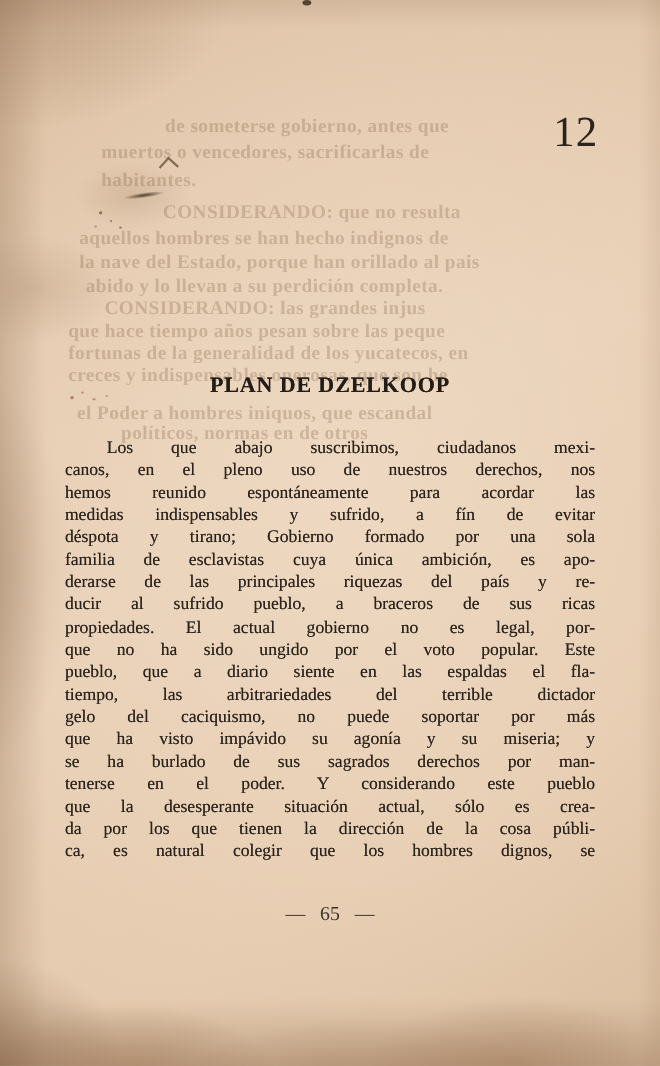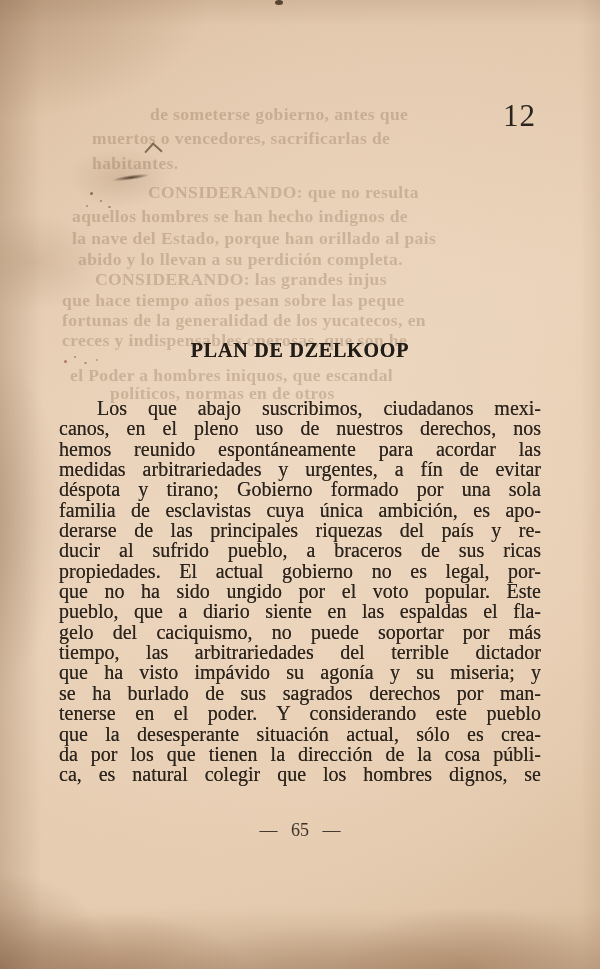--- a/index.html
+++ b/index.html
@@ -32,35 +32,35 @@
   
   .ghost-line{
     position:absolute;
     white-space:nowrap;
     font-size:17.5px;font-weight:700;letter-spacing:.4px;
     color:rgba(128,98,72,.30);
     filter:blur(.6px);
   }
   .pagenum{
     position:absolute;left:503px;top:98px;
-    font-size:31px;letter-spacing:1px;color:#2a241e;
+    font-size:39px;letter-spacing:1px;color:#2a241e;
   }
   .title{
     position:absolute;left:0;right:0;top:339px;margin:0;
     text-align:center;
     font-size:20px;font-weight:700;letter-spacing:.8px;
     color:#221d17;
     text-shadow:0 0 .5px rgba(34,29,23,.8);
   }
   .body-text{
     position:absolute;left:59px;top:398px;width:482px;
     color:#2b241d;
   }
   .bline{
-    font-size:20px;line-height:20.35px;
+    font-size:16px;line-height:20.35px;
     text-align:justify;text-align-last:justify;
     text-shadow:0 0 .45px rgba(43,36,29,.75);
   }
   .bline.first{padding-left:38px;}
   .folio{
     position:absolute;left:0;right:0;top:820px;
     text-align:center;
     font-size:18px;word-spacing:9px;color:#3b332b;
   }
   
@@ -112,30 +112,30 @@
   <i class="speck" style="left:96px;top:359px;width:2px;height:2px;background:rgba(140,70,40,.45)"></i>
 
   <div class="pagenum">12</div>
 
   <h1 class="title">PLAN DE DZELKOOP</h1>
 
   <div class="body-text">
       <div class="bline first">Los que abajo suscribimos, ciudadanos mexi-</div>
       <div class="bline">canos, en el pleno uso de nuestros derechos, nos</div>
       <div class="bline">hemos reunido espontáneamente para acordar las</div>
-      <div class="bline">medidas arbitrariedades y urgentes, a fín de evitar</div>
+      <div class="bline">medidas indispensables y sufrido, a fín de evitar</div>
       <div class="bline">déspota y tirano; Gobierno formado por una sola</div>
       <div class="bline">familia de esclavistas cuya única ambición, es apo-</div>
       <div class="bline">derarse de las principales riquezas del país y re-</div>
       <div class="bline">ducir al sufrido pueblo, a braceros de sus ricas</div>
       <div class="bline">propiedades. El actual gobierno no es legal, por-</div>
       <div class="bline">que no ha sido ungido por el voto popular. Este</div>
       <div class="bline">pueblo, que a diario siente en las espaldas el fla-</div>
+      <div class="bline">tiempo, las arbitrariedades del terrible dictador</div>
       <div class="bline">gelo del caciquismo, no puede soportar por más</div>
-      <div class="bline">tiempo, las arbitrariedades del terrible dictador</div>
       <div class="bline">que ha visto impávido su agonía y su miseria; y</div>
       <div class="bline">se ha burlado de sus sagrados derechos por man-</div>
       <div class="bline">tenerse en el poder. Y considerando este pueblo</div>
       <div class="bline">que la desesperante situación actual, sólo es crea-</div>
       <div class="bline">da por los que tienen la dirección de la cosa públi-</div>
       <div class="bline">ca, es natural colegir que los hombres dignos, se</div>
     </div>
 
   <div class="folio">— 65 —</div>
 

